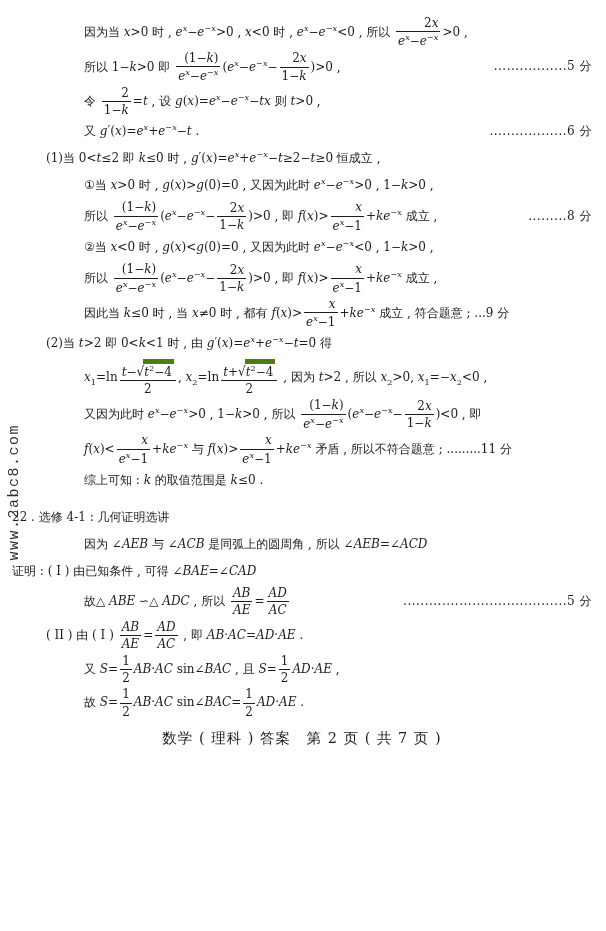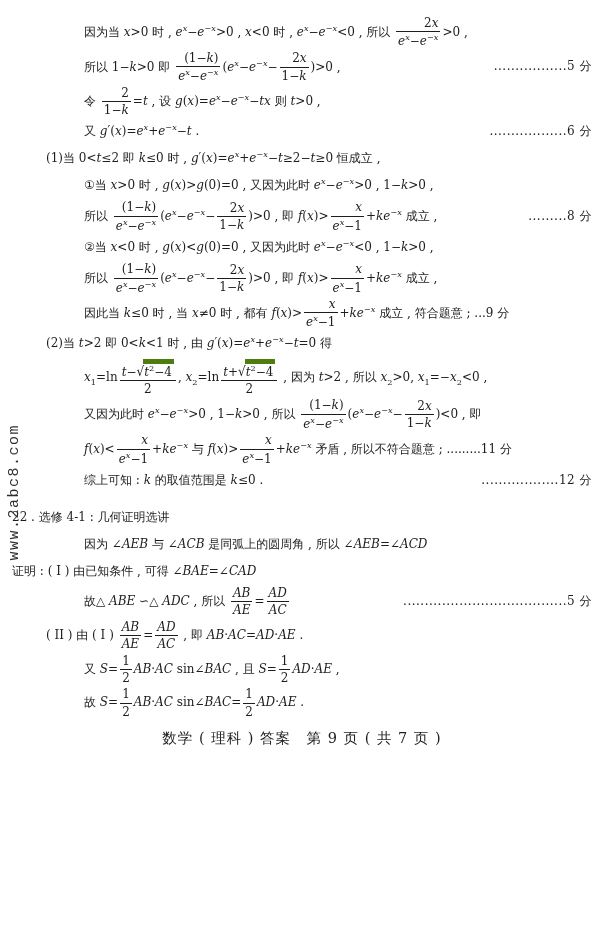--- a/index.html
+++ b/index.html
@@ -82,21 +82,20 @@
         <span class="main"><span class="it">x</span><sub>1</sub>=<span class="rm">ln</span><span class="frac"><span class="num"><span class="it">t</span>−<span class="sqrt"><span class="rad">√</span><span class="radicand"><span class="it">t</span><sup>2</sup>−4</span></span></span><span class="den">2</span></span>, <span class="it">x</span><sub>2</sub>=<span class="rm">ln</span><span class="frac"><span class="num"><span class="it">t</span>+<span class="sqrt"><span class="rad">√</span><span class="radicand"><span class="it">t</span><sup>2</sup>−4</span></span></span><span class="den">2</span></span> , 因为 <span class="it">t</span>&gt;2 , 所以 <span class="it">x</span><sub>2</sub>&gt;0, <span class="it">x</span><sub>1</sub>=−<span class="it">x</span><sub>2</sub>&lt;0 ,</span>
       </div>
       <div class="line indent2">
         <span class="main">又因为此时 <span class="it">e</span><sup><span class="it">x</span></sup>−<span class="it">e</span><sup>−<span class="it">x</span></sup>&gt;0 , 1−<span class="it">k</span>&gt;0 , 所以 <span class="frac"><span class="num">(1−<span class="it">k</span>)</span><span class="den"><span class="it">e</span><sup><span class="it">x</span></sup>−<span class="it">e</span><sup>−<span class="it">x</span></sup></span></span>(<span class="it">e</span><sup><span class="it">x</span></sup>−<span class="it">e</span><sup>−<span class="it">x</span></sup>−<span class="frac"><span class="num">2<span class="it">x</span></span><span class="den">1−<span class="it">k</span></span></span>)&lt;0 , 即</span>
       </div>
       <div class="line indent2">
         <span class="main"><span class="it">f</span>(<span class="it">x</span>)&lt;<span class="frac"><span class="num"><span class="it">x</span></span><span class="den"><span class="it">e</span><sup><span class="it">x</span></sup>−1</span></span>+<span class="it">ke</span><sup>−<span class="it">x</span></sup> 与 <span class="it">f</span>(<span class="it">x</span>)&gt;<span class="frac"><span class="num"><span class="it">x</span></span><span class="den"><span class="it">e</span><sup><span class="it">x</span></sup>−1</span></span>+<span class="it">ke</span><sup>−<span class="it">x</span></sup> 矛盾 , 所以不符合题意 ; .........11 分</span>
       </div>
       <div class="line indent2">
         <span class="main">综上可知 : <span class="it">k</span> 的取值范围是 <span class="it">k</span>≤0 .</span>
-        <span class="score">..................12 分</span>
       </div>
       <div class="line indent0 section-gap">
         <span class="main">22 . 选修 4-1 : 几何证明选讲</span>
       </div>
       <div class="line indent2">
         <span class="main">因为 ∠<span class="it">AEB</span> 与 ∠<span class="it">ACB</span> 是同弧上的圆周角 , 所以 ∠<span class="it">AEB</span>=∠<span class="it">ACD</span></span>
       </div>
       <div class="line indent0">
         <span class="main">证明 : ( <span class="rm">I</span> ) 由已知条件 , 可得 ∠<span class="it">BAE</span>=∠<span class="it">CAD</span></span>
       </div>
@@ -107,15 +106,15 @@
       <div class="line indent1">
         <span class="main">( <span class="rm">II</span> ) 由 ( <span class="rm">I</span> ) <span class="frac"><span class="num"><span class="it">AB</span></span><span class="den"><span class="it">AE</span></span></span>=<span class="frac"><span class="num"><span class="it">AD</span></span><span class="den"><span class="it">AC</span></span></span> , 即 <span class="it">AB</span>·<span class="it">AC</span>=<span class="it">AD</span>·<span class="it">AE</span> .</span>
       </div>
       <div class="line indent2">
         <span class="main">又 <span class="it">S</span>=<span class="frac"><span class="num">1</span><span class="den">2</span></span><span class="it">AB</span>·<span class="it">AC</span> <span class="rm">sin</span>∠<span class="it">BAC</span> , 且 <span class="it">S</span>=<span class="frac"><span class="num">1</span><span class="den">2</span></span><span class="it">AD</span>·<span class="it">AE</span> ,</span>
       </div>
       <div class="line indent2">
         <span class="main">故 <span class="it">S</span>=<span class="frac"><span class="num">1</span><span class="den">2</span></span><span class="it">AB</span>·<span class="it">AC</span> <span class="rm">sin</span>∠<span class="it">BAC</span>=<span class="frac"><span class="num">1</span><span class="den">2</span></span><span class="it">AD</span>·<span class="it">AE</span> .</span>
       </div>
     </div>
-  <div class="footer">数学 ( 理科 ) 答案　第 9 页 ( 共 7 页 )</div>
+  <div class="footer">数学 ( 理科 ) 答案　第 2 页 ( 共 7 页 )</div>
 </div>
 <div class="watermark">www.2abc8.com</div>
 
 </body></html>

